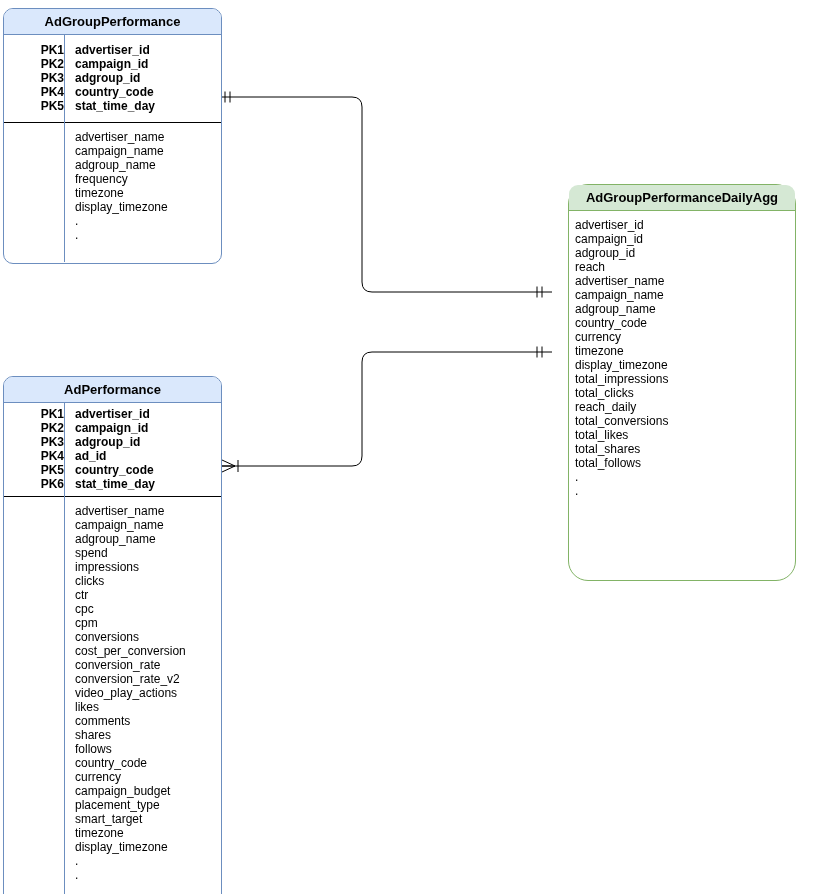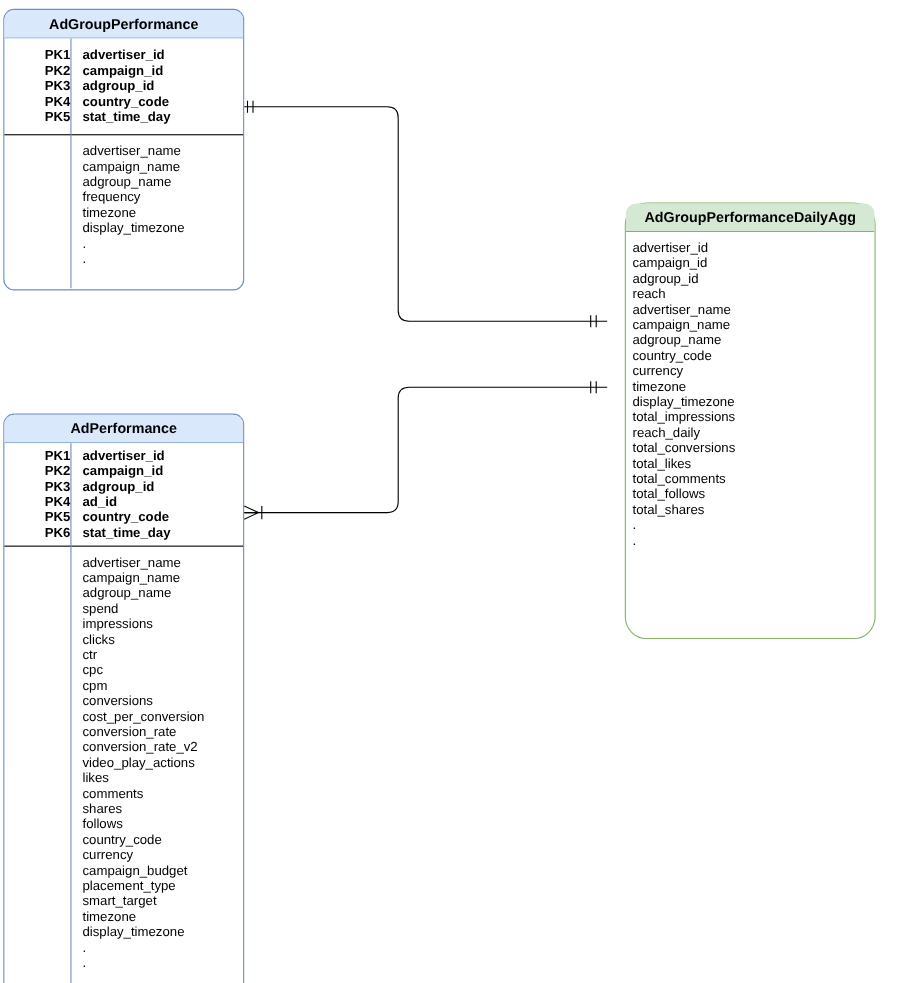--- a/index.html
+++ b/index.html
@@ -327,43 +327,43 @@
 
           <div class="row attr-row">
             <span>display_timezone</span>
           </div>
 
 
           <div class="row attr-row">
             <span>total_impressions</span>
           </div>
 
+          <div class="row attr-row">
+            <span>total_clicks</span>
+          </div>
 
           <div class="row attr-row">
             <span>reach_daily</span>
           </div>
 
           <div class="row attr-row">
             <span>total_conversions</span>
           </div>
 
           <div class="row attr-row">
             <span>total_likes</span>
           </div>
 
-          <div class="row attr-row">
-            <span>total_comments</span>
+
+          <div class="row attr-row">
+            <span>total_shares</span>
           </div>
 
           <div class="row attr-row">
             <span>total_follows</span>
-          </div>
-
-          <div class="row attr-row">
-            <span>total_shares</span>
           </div>
 
 
           <div class="row attr-row">
             <span>.</span>
           </div>
 
           <div class="row attr-row">
             <span>.</span>
           </div>

